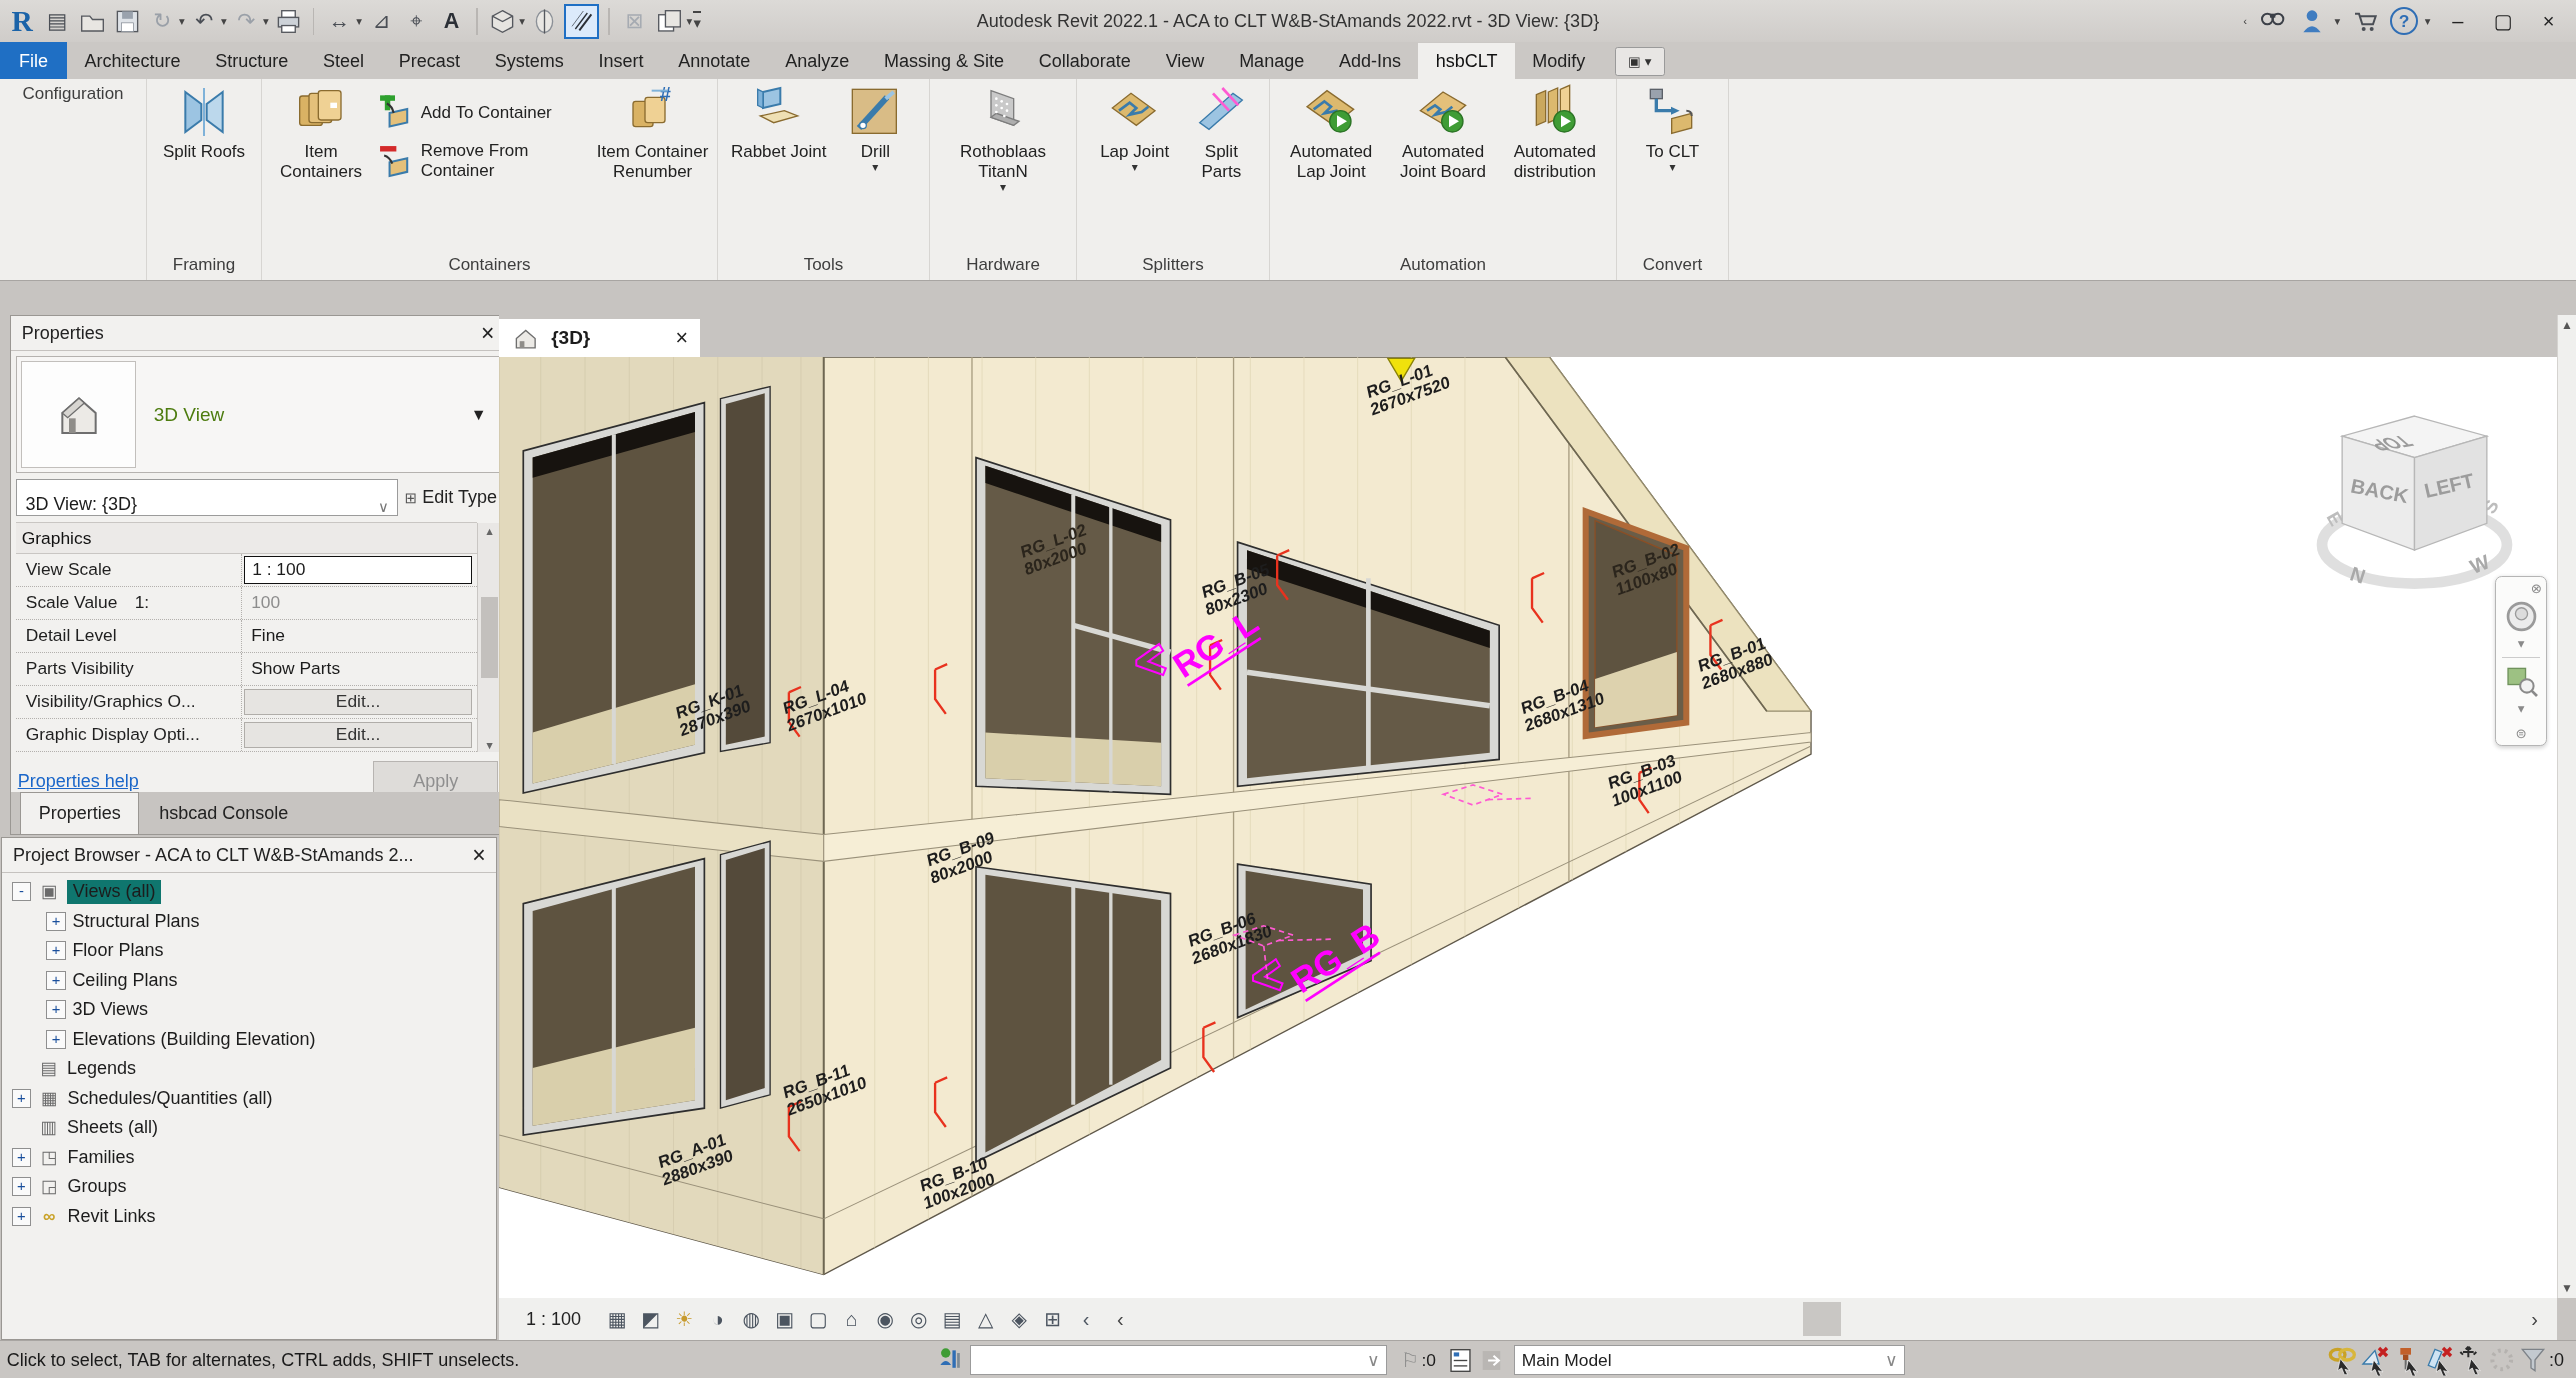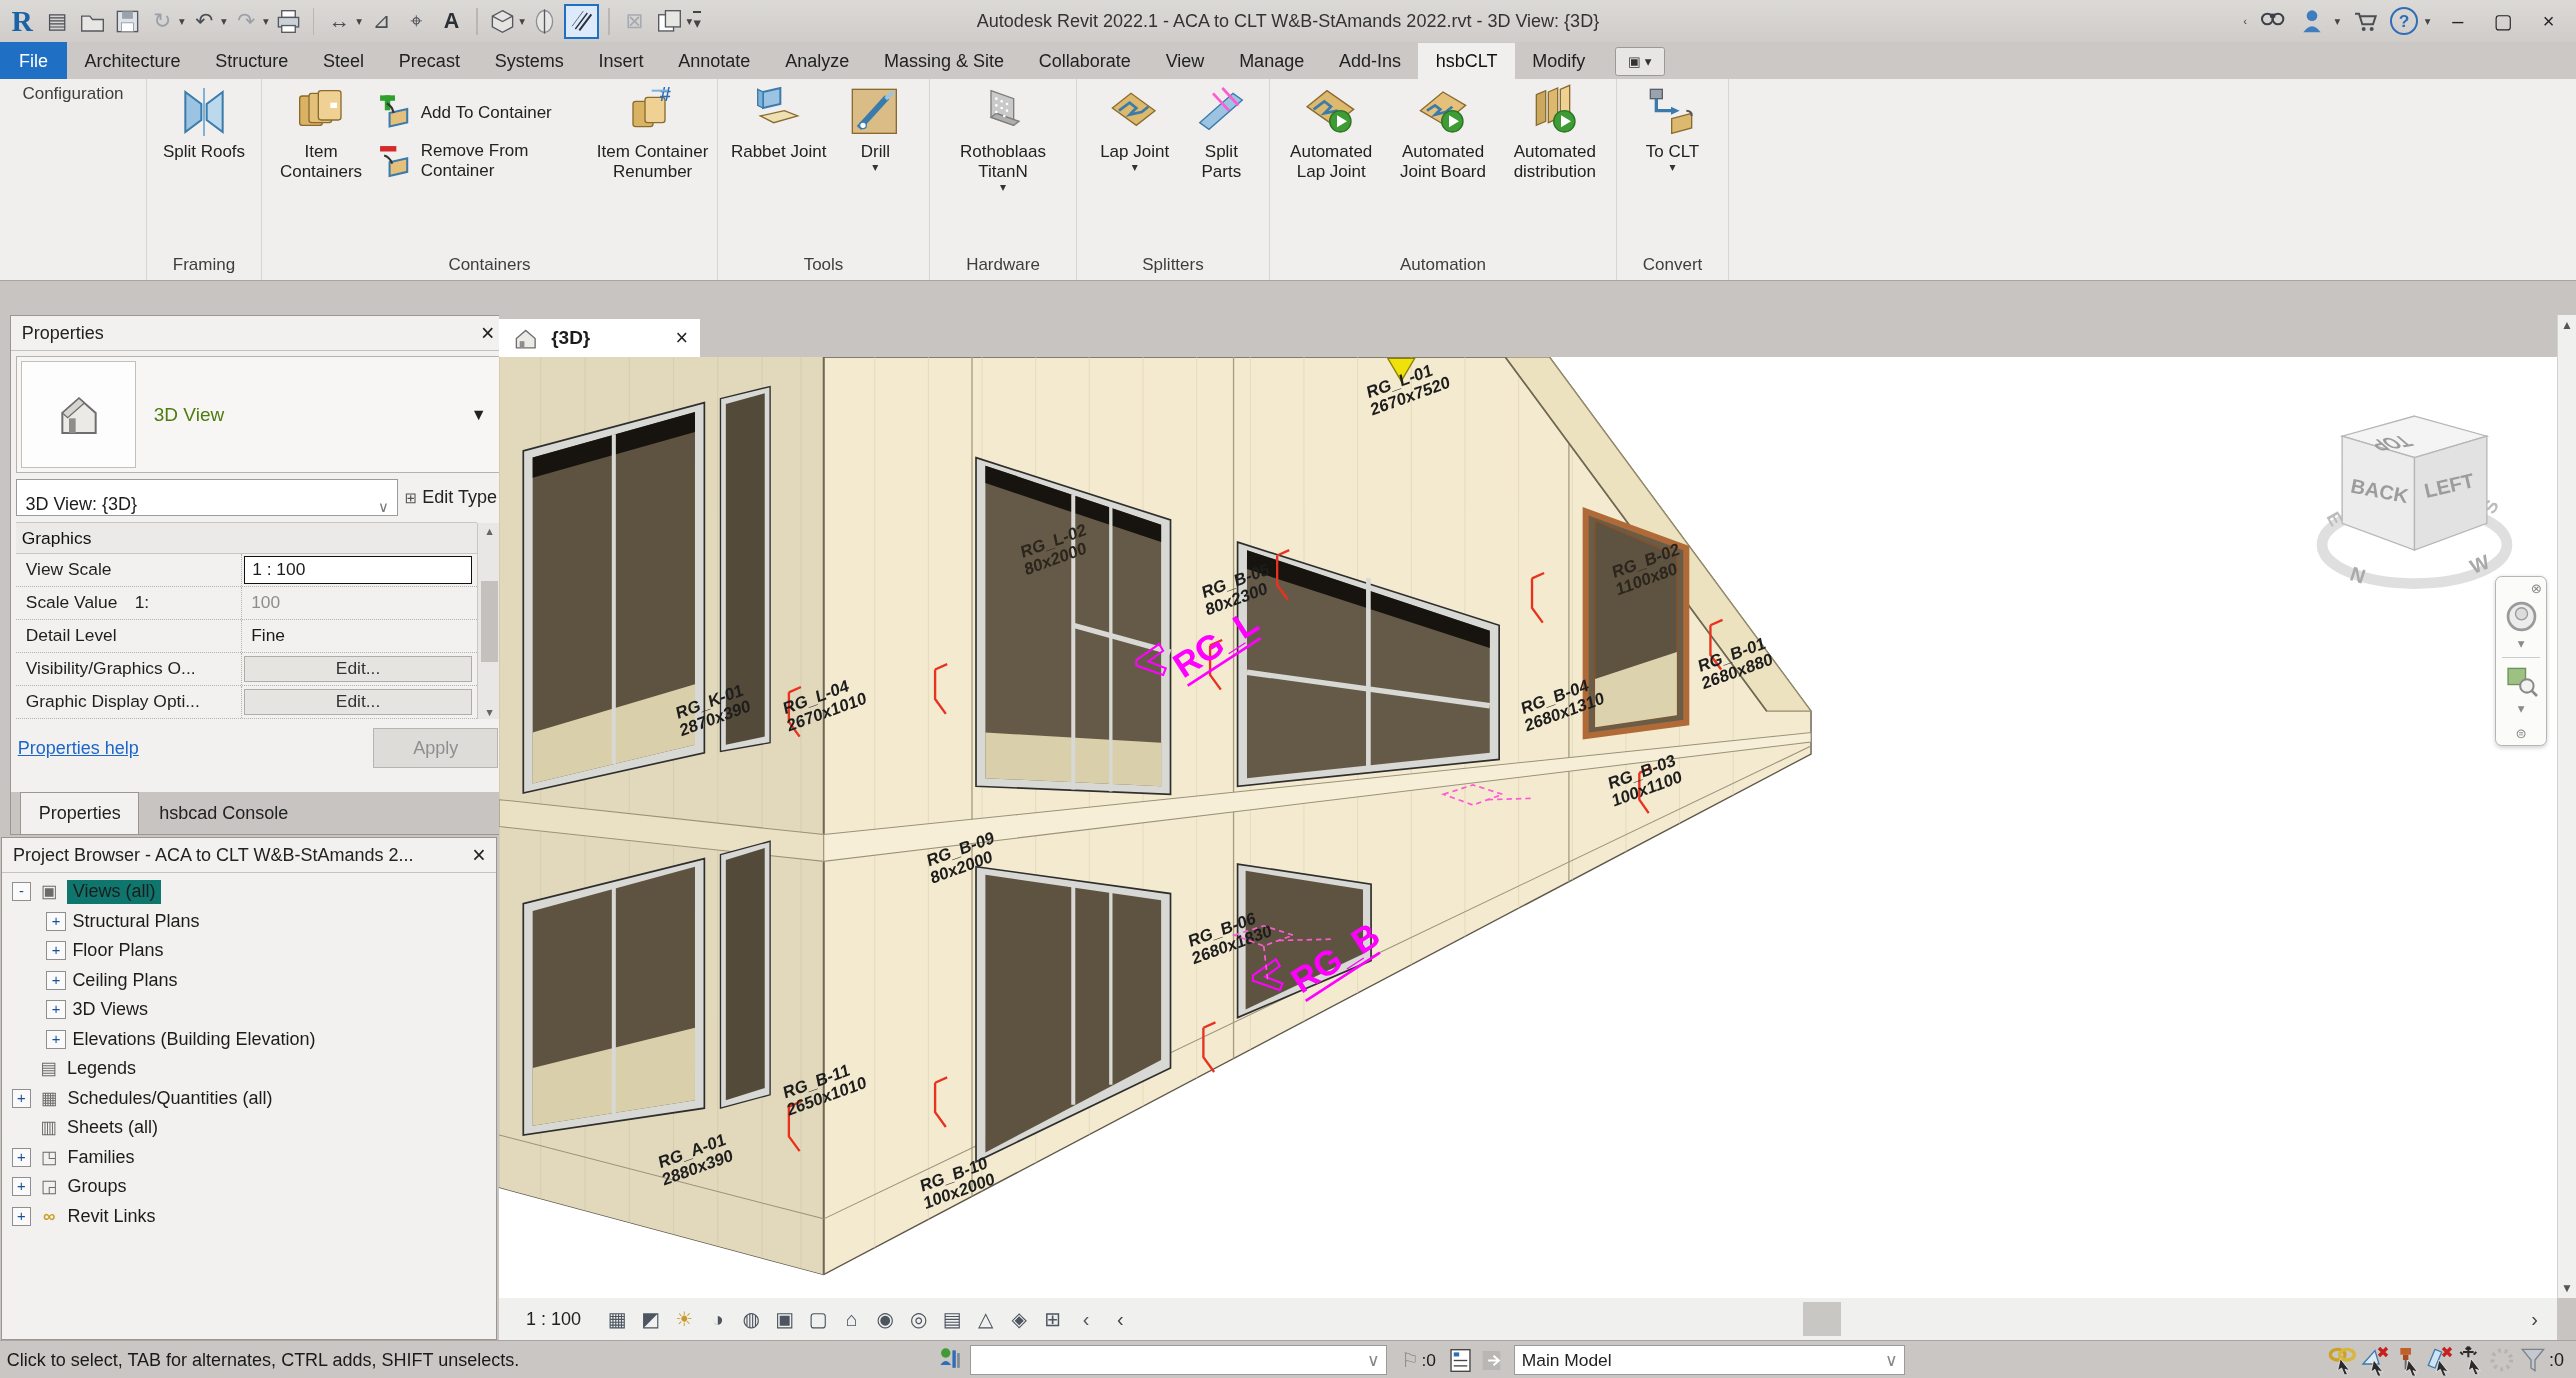--- a/index.html
+++ b/index.html
@@ -487,20 +487,28 @@
       <div class="grow">
         <span class="gl">
             <span>Detail Level</span>
           </span>
         <span class="gv">
             <span>Fine</span>
           </span>
       </div>
       <div class="grow">
         <span class="gl">
+            <span>Parts Visibility</span>
+          </span>
+        <span class="gv">
+            <span>Show Parts</span>
+          </span>
+      </div>
+      <div class="grow">
+        <span class="gl">
             <span>Visibility/Graphics O...</span>
           </span>
         <span class="gv">
             <span class="editbtn">
               <span>Edit...</span>
             </span>
           </span>
       </div>
       <div class="grow">
         <span class="gl">

